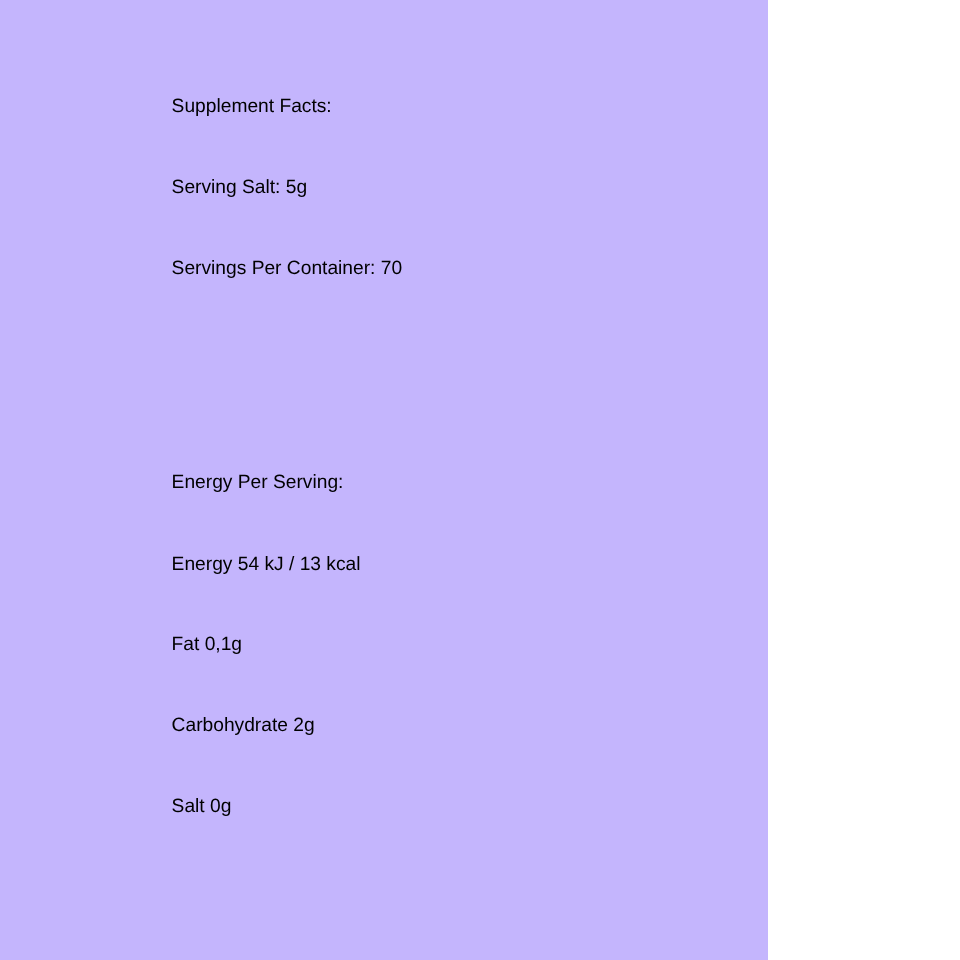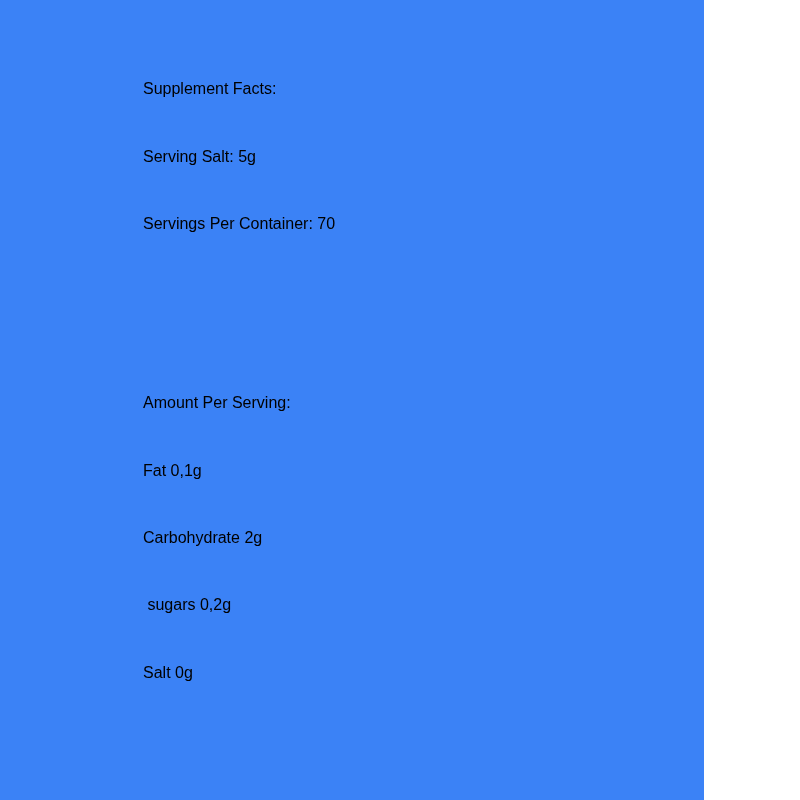--- a/index.html
+++ b/index.html
@@ -2,23 +2,23 @@
 <html><head>
 <meta charset="utf-8">
 <style>
   html, body {
     margin: 0;
     padding: 0;
     background: #ffffff;
   }
   .page {
     position: relative;
-    width: 704px;
+    width: 640px;
     height: 800px;
-    background: #3b82f6;
+    background: #c4b5fd;
     overflow: hidden;
   }
   .text-block {
     position: absolute;
     left: 143px;
     top: 11px;
     font-family: "Liberation Sans", sans-serif;
     font-size: 16px;
     line-height: 22.43px;
     color: #000000;
@@ -33,24 +33,24 @@
 
 <div class="page">
   <div class="text-block">
 
     <div class="line">Supplement Facts:</div>
     <div class="line">Serving Salt: 5g</div>
     <div class="line">Servings Per Container: 70</div>
 
     <div class="line"></div>
 
-    <div class="line">Amount Per Serving:</div>
+    <div class="line">Energy Per Serving:</div>
+    <div class="line">Energy 54 kJ / 13 kcal</div>
     <div class="line">Fat 0,1g</div>
     <div class="line">Carbohydrate 2g</div>
-    <div class="line"> sugars 0,2g</div>
     <div class="line">Salt 0g</div>
     
     
     
     
     
     
     
     
     

